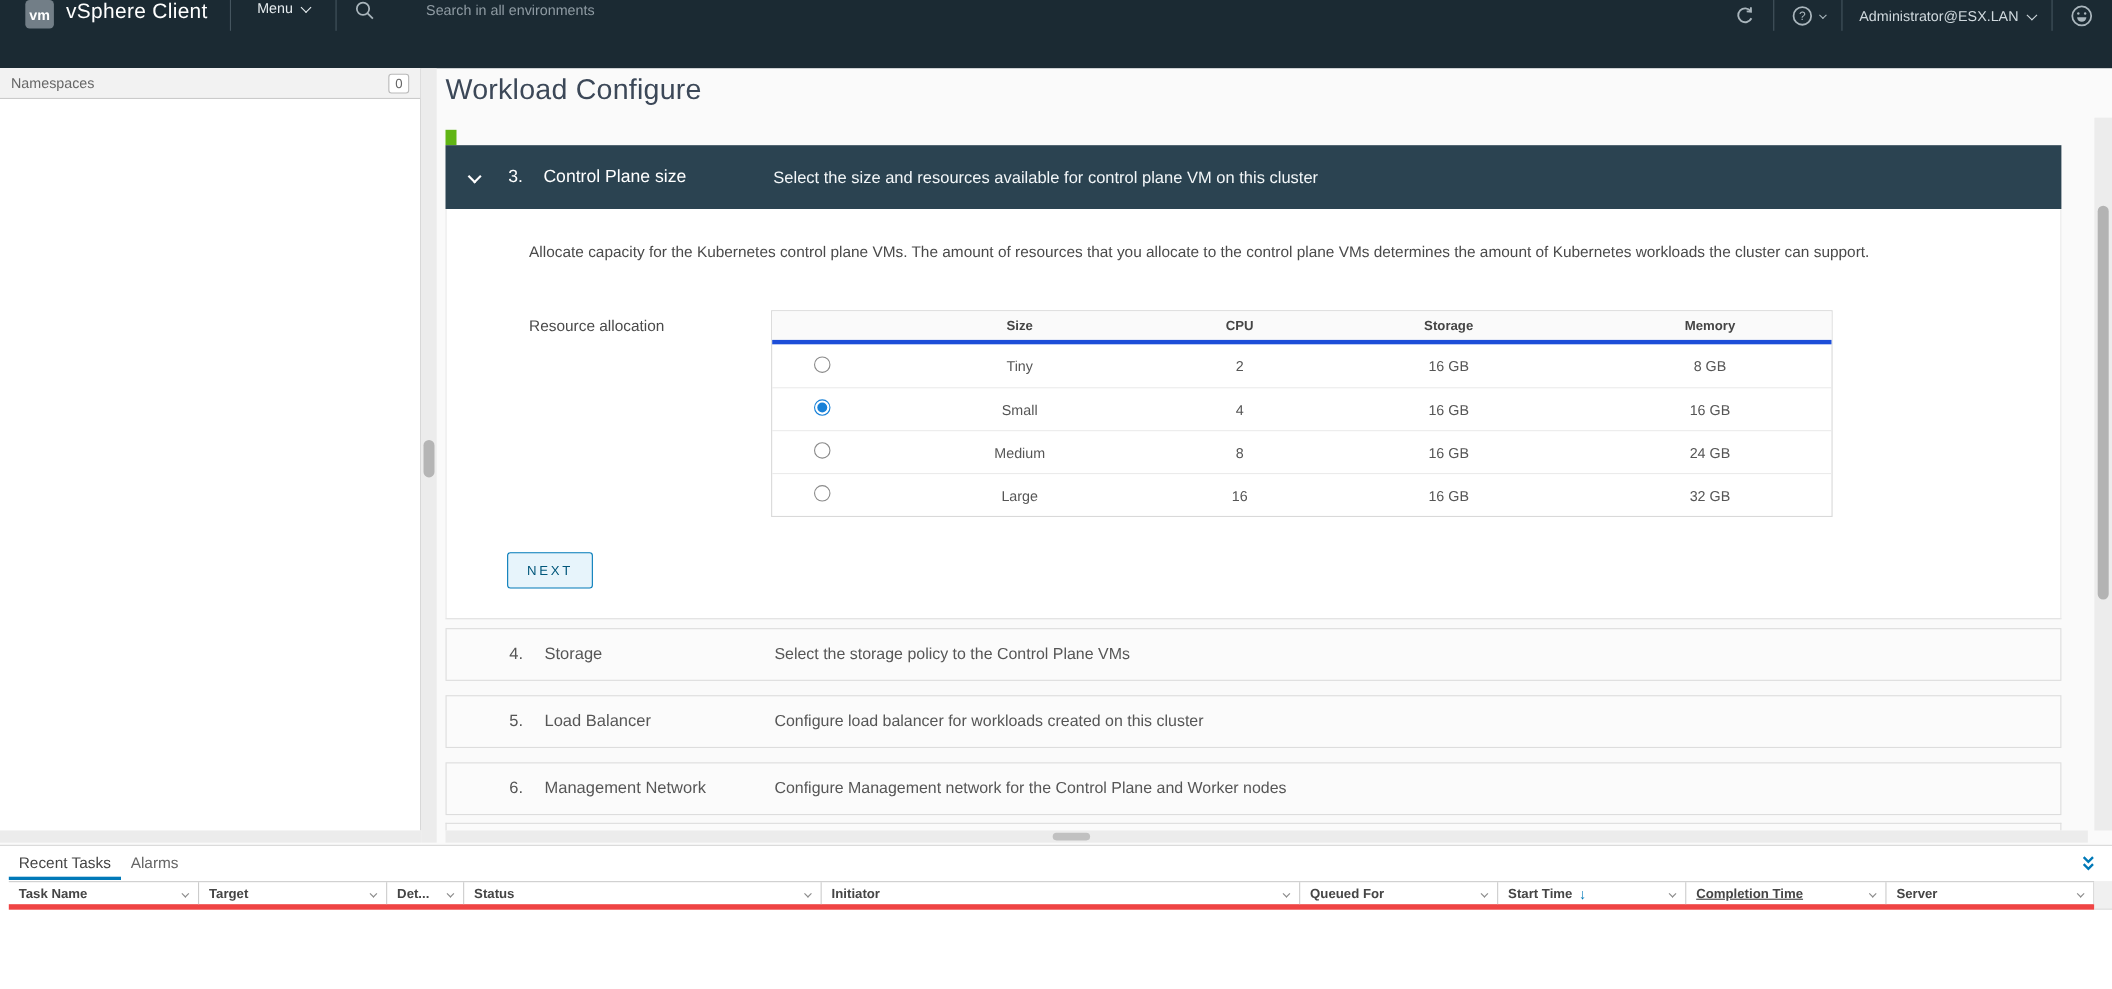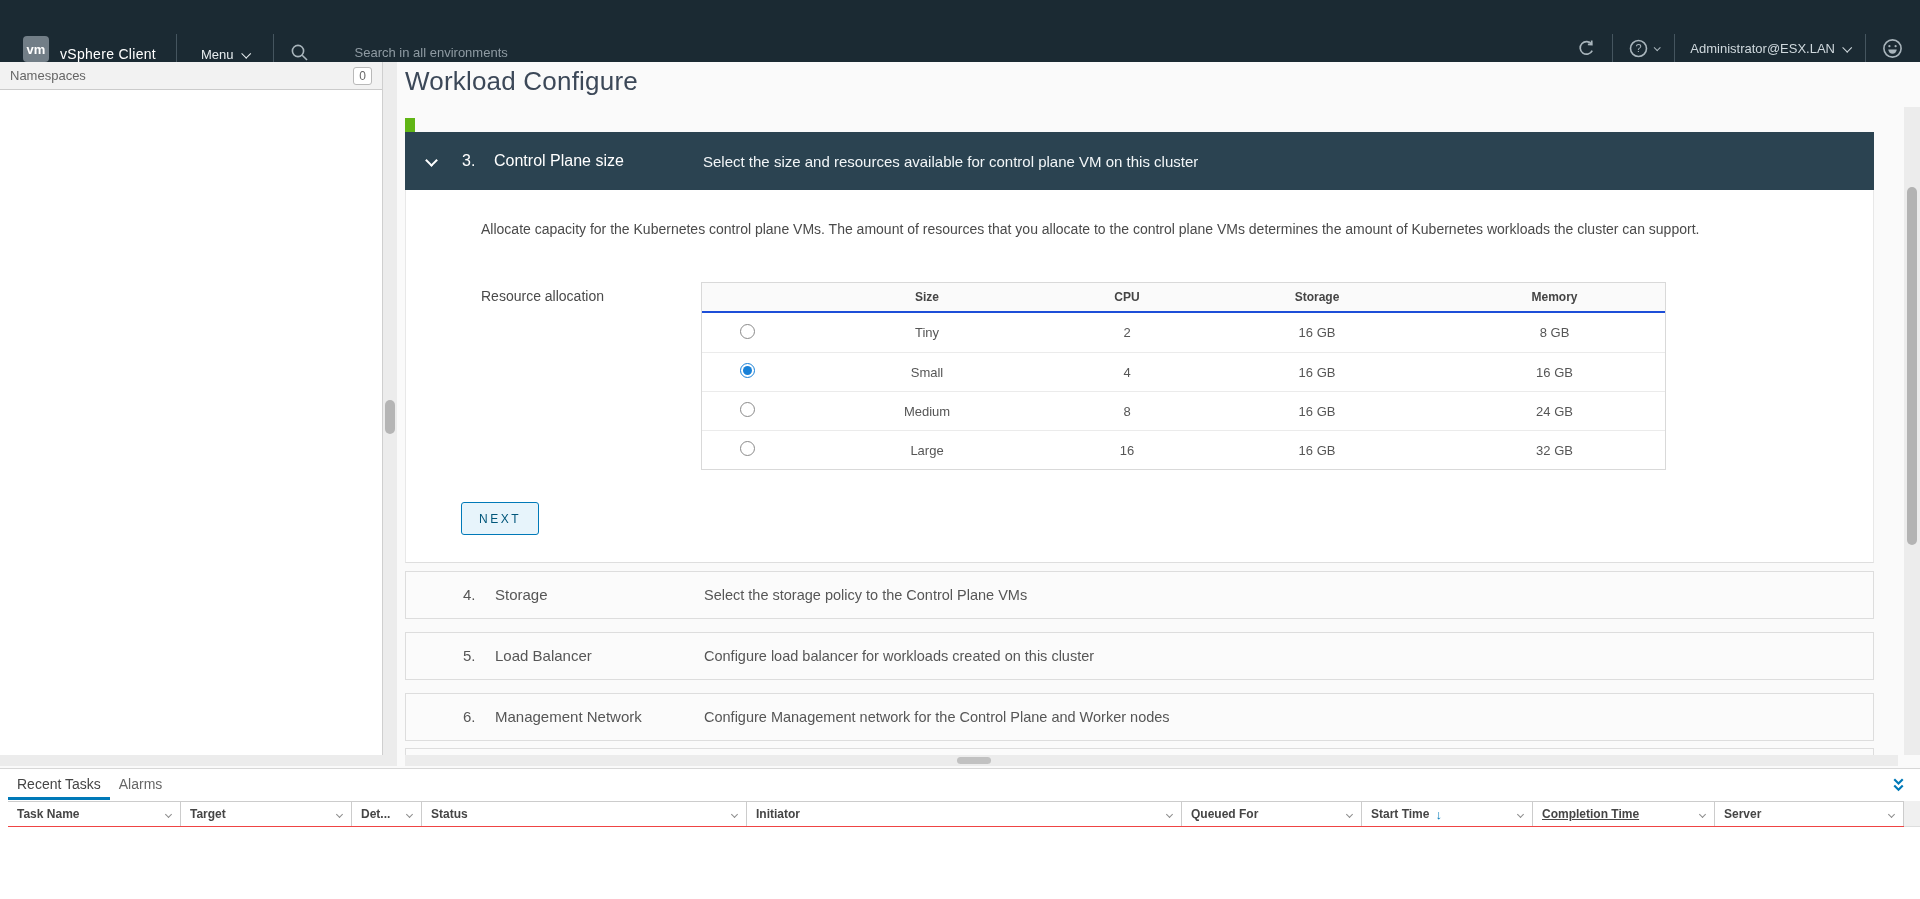--- a/index.html
+++ b/index.html
@@ -8,28 +8,28 @@
     position: relative;
     font-family: "Liberation Sans", sans-serif;
     background: #fafafa;
     overflow: hidden;
     color: #565656;
   }
 
   
   .topnav {
     position: absolute; top: 0; left: 0; right: 0; height: 62px;
-    background: #1b2a33; display: flex; align-items: flex-end; color: #fff;
+    background: #1b2a33; display: flex; align-items: flex-start; color: #fff;
   }
   .logo-box {
     width: 26px; height: 26px; margin-left: 23px; background: #727e87;
     border-radius: 4px; display: flex; align-items: center; justify-content: center;
     font-size: 13px; font-weight: bold; color: #fff; cursor: pointer;
   }
-  .product-name { margin-left: 11px; font-size: 14px; letter-spacing: .3px; color: #ffffff; }
+  .product-name { margin-left: 11px; font-size: 19px; letter-spacing: .3px; color: #ffffff; }
   .vdiv { width: 1px; height: 28px; background: #45555f; }
   .vdiv.m1 { margin-left: 20px; }
   .vdiv.m2 { margin-left: 24px; }
   .menu-btn { margin-left: 24px; display: flex; align-items: center; gap: 8px; font-size: 13px; color: #e6ecef; cursor: pointer; }
   .chev {
     display: inline-block; width: 7px; height: 7px;
     border-right: 1.5px solid currentColor; border-bottom: 1.5px solid currentColor;
     transform: rotate(45deg) translateY(-1px);
   }
   .search-wrap { margin-left: 16px; display: flex; align-items: center; gap: 9px; }
@@ -83,21 +83,21 @@
     border-bottom: 1px solid #dedede;
   }
   .desc { position: absolute; left: 75px; top: 27px; width: 1355px; font-size: 14px; line-height: 24px; color: #4a4a4a; }
   .field-label { position: absolute; left: 75px; top: 98px; font-size: 14px; color: #4a4a4a; }
 
   .size-table {
     position: absolute; left: 295px; top: 92px; width: 965px;
     border: 1px solid #d9d9d9; background: #fff;
   }
   .st-row { display: grid; grid-template-columns: 90px 270px 130px 250px 225px; align-items: center; }
-  .st-head { height: 30px; background: #fafafa; border-bottom: 2px solid #1d4ed8; }
+  .st-head { height: 30px; background: #fafafa; border-bottom: 4px solid #1d4ed8; }
   .st-head .st-cell { font-size: 12px; font-weight: 700; color: #454545; }
   .st-body-row { height: 39px; border-top: 1px solid #ebebeb; }
   .st-body-row:first-of-type { border-top: none; }
   .st-cell { text-align: center; font-size: 13px; color: #565656; }
   .radio {
     position: relative; display: inline-block; width: 15px; height: 15px;
     border: 1px solid #8a8a8a; border-radius: 50%; background: #fff; cursor: pointer;
   }
   .radio.sel { border-color: #1881d8; }
   .radio.sel::after {
@@ -138,21 +138,21 @@
   }
   .tabs { display: flex; align-items: flex-end; height: 31px; padding-left: 8px; }
   .tab {
     padding: 6px 9px 5px 9px; font-size: 14px; color: #666; cursor: pointer;
     border-bottom: 3px solid transparent;
   }
   .tab.active { color: #454545; border-bottom-color: #0079b8; }
   .collapse-btn { position: absolute; right: 13px; top: 7px; cursor: pointer; }
   .task-header {
     position: absolute; left: 8px; top: 32px; height: 26px; display: flex;
-    border-top: 1px solid #ccc; border-bottom: 1px solid #ef4444; background: #fff;
+    border-top: 1px solid #ccc; border-bottom: 5px solid #ef4444; background: #fff;
   }
   .th {
     display: flex; align-items: center; padding: 0 9px; border-right: 1px solid #ccc;
     font-size: 12px; color: #454545; font-weight: 700; cursor: pointer; overflow: hidden; white-space: nowrap;
   }
   .col-caret {
     margin-left: auto; width: 5px; height: 5px; flex: none;
     border-right: 1.5px solid #8c8c8c; border-bottom: 1.5px solid #8c8c8c;
     transform: rotate(45deg); cursor: pointer;
   }

